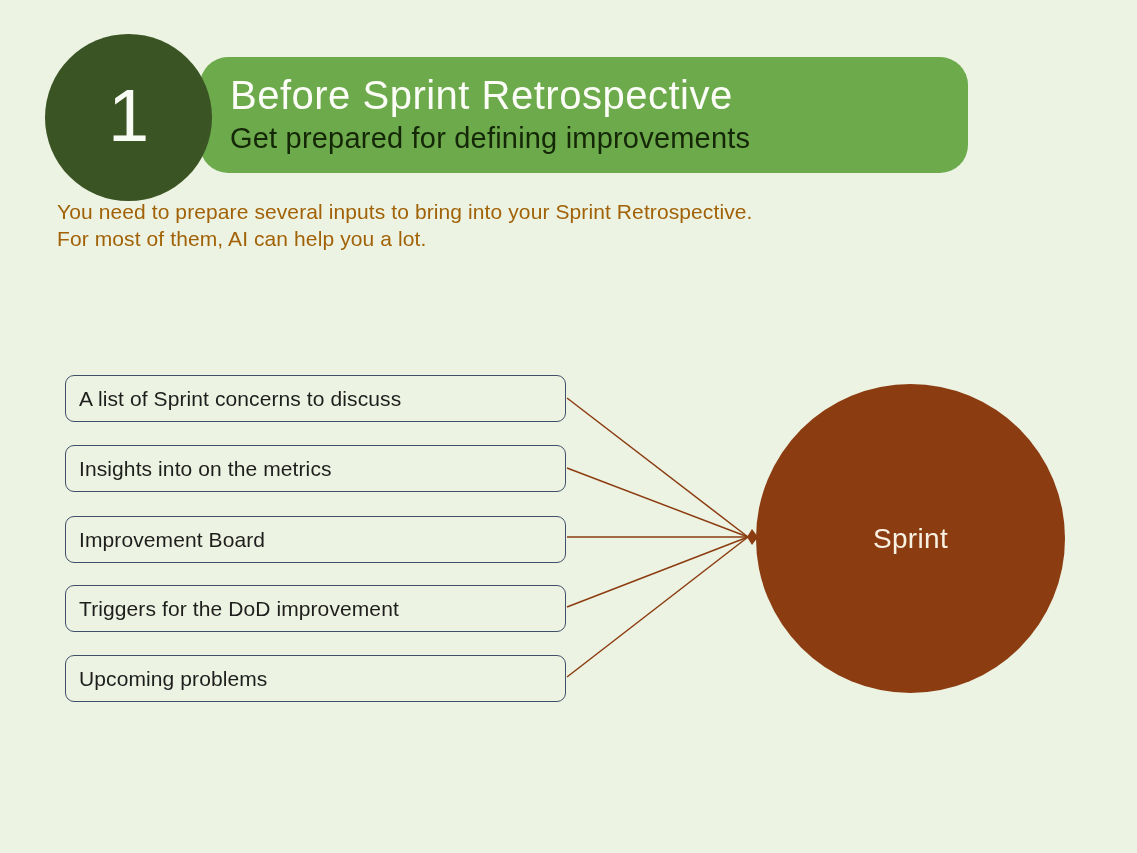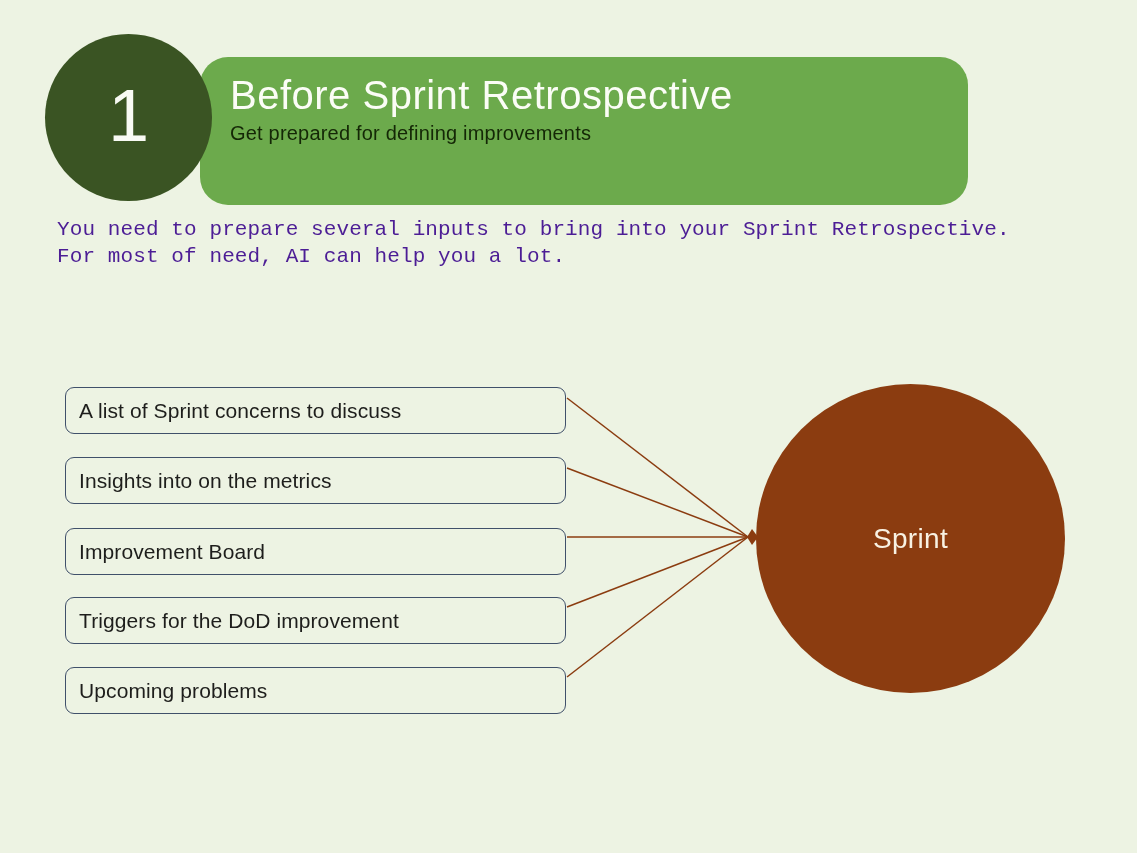--- a/index.html
+++ b/index.html
@@ -13,36 +13,36 @@
     position: relative;
     width: 1137px;
     height: 853px;
     background: #edf3e3;
   }
 
   
   .banner {
     position: absolute;
     left: 200px; top: 57px;
-    width: 768px; height: 148px;
+    width: 768px; height: 116px;
     background: #6caa4c;
     border-radius: 28px;
     padding: 14px 20px 0 30px;
   }
   .banner-title {
     color: #fbfdf6;
     font-size: 40px;
     font-weight: 300;
     letter-spacing: 0.5px;
     line-height: 1.2;
     white-space: nowrap;
   }
   .banner-subtitle {
     color: #142706;
-    font-size: 20px;
+    font-size: 29px;
     font-weight: 400;
     letter-spacing: 0.2px;
     margin-top: 3px;
     white-space: nowrap;
   }
   .step-circle {
     position: absolute;
     left: 45px; top: 34px;
     width: 167px; height: 167px;
     border-radius: 50%;
@@ -55,44 +55,42 @@
     color: #f8faf4;
     font-size: 74px;
     font-weight: 300;
     line-height: 1;
     transform: translateY(-2px);
   }
 
   
   .intro {
     position: absolute;
-    left: 57px; top: 216px;
-    color: #4c1d95;
+    left: 57px; top: 198px;
+    color: #a16207;
     font-size: 21px;
     line-height: 27px;
     letter-spacing: 0.1px;
-    font-family: Liberation Mono, monospace;
   }
 
   
   .input-box {
     position: absolute;
     left: 65px;
     width: 501px; height: 47px;
     border: 1.6px solid #40506a;
     border-radius: 9px;
     background: transparent;
     display: flex;
     align-items: center;
     padding-left: 13px;
     color: #1e1e1c;
     font-size: 21px;
     letter-spacing: 0.1px;
     white-space: nowrap;
-    margin-top: 12px;
   }
 
   
   .connector-layer {
     position: absolute;
     left: 0; top: 0;
     width: 1137px; height: 853px;
     pointer-events: none;
   }
 
@@ -126,21 +124,21 @@
     <div class="banner-title">Before Sprint Retrospective</div>
     <div class="banner-subtitle">Get prepared for defining improvements</div>
   </div>
 
   <div class="step-circle">
     <div class="step-number">1</div>
   </div>
 
   <div class="intro">
     <div>You need to prepare several inputs to bring into your Sprint Retrospective.</div>
-    <div>For most of need, AI can help you a lot.</div>
+    <div>For most of them, AI can help you a lot.</div>
   </div>
 
   <svg class="connector-layer" viewBox="0 0 1137 853" xmlns="http://www.w3.org/2000/svg">
     <line x1="567" y1="398" x2="748" y2="537" stroke="#8b3c10" stroke-width="1.5"></line>
     <line x1="567" y1="468" x2="748" y2="537" stroke="#8b3c10" stroke-width="1.5"></line>
     <line x1="567" y1="537" x2="748" y2="537" stroke="#8b3c10" stroke-width="1.5"></line>
     <line x1="567" y1="607" x2="748" y2="537" stroke="#8b3c10" stroke-width="1.5"></line>
     <line x1="567" y1="677" x2="748" y2="537" stroke="#8b3c10" stroke-width="1.5"></line>
     <polygon points="747,537 752,529 758,537 752,545" fill="#8b3c10"></polygon>
   </svg>

